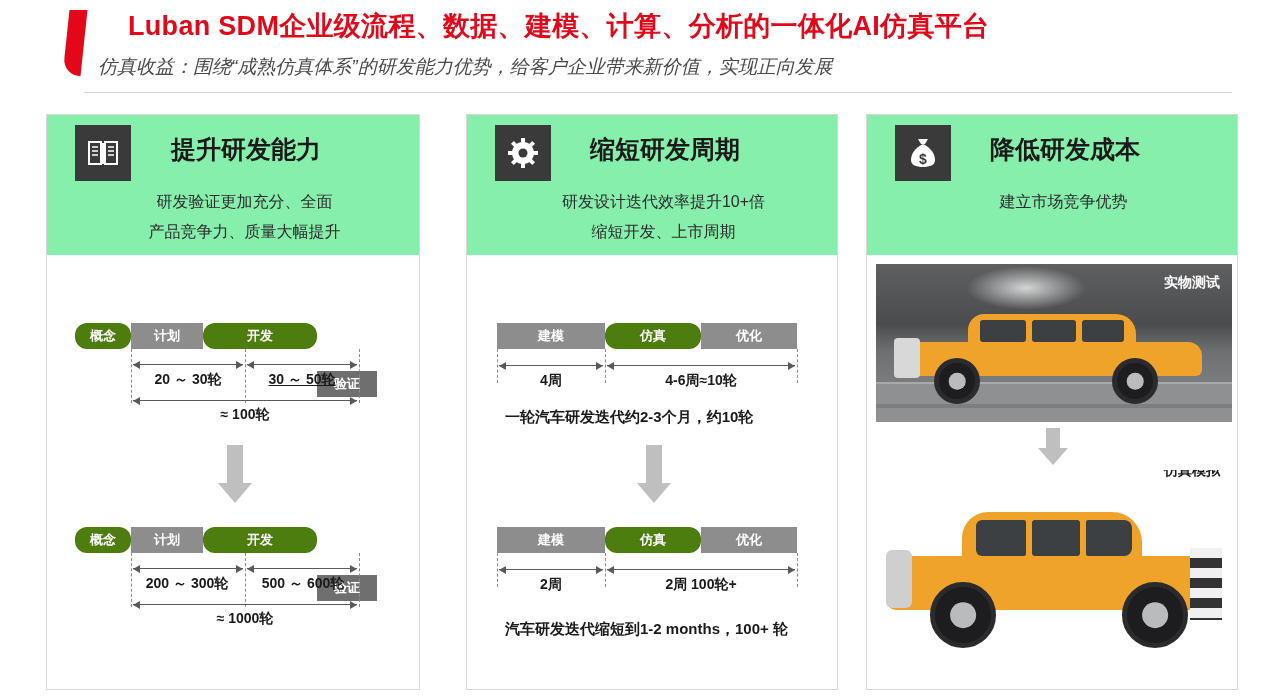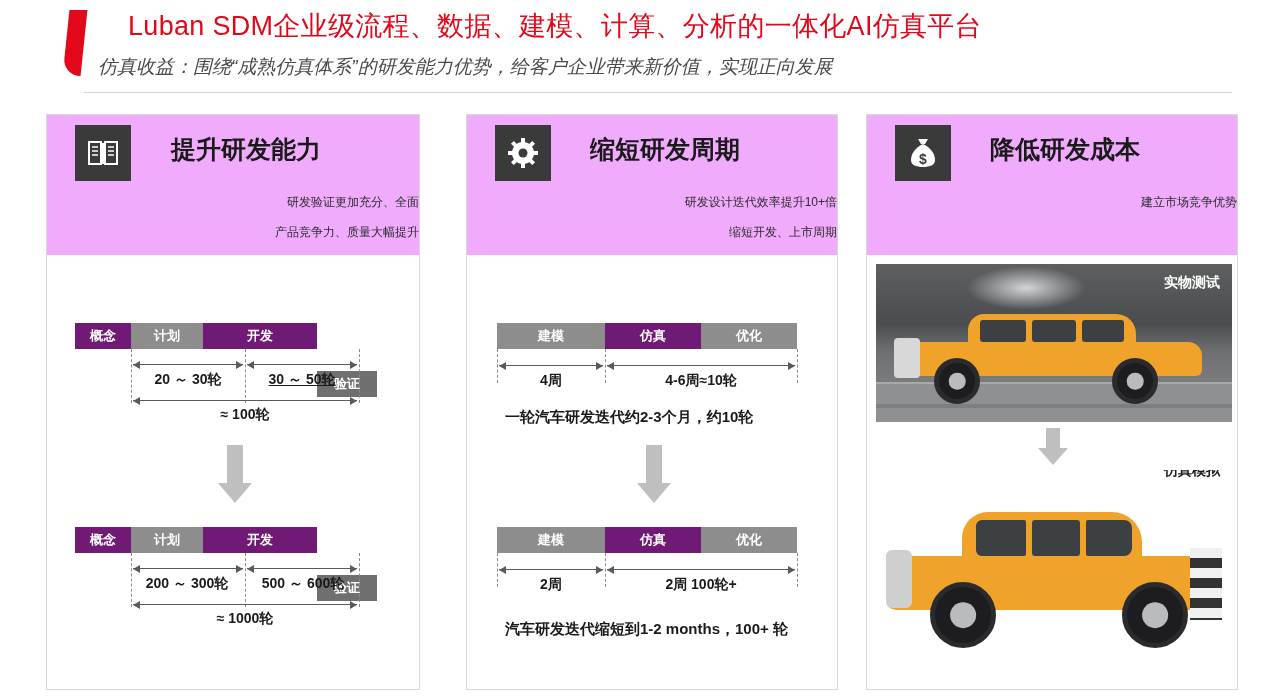--- a/index.html
+++ b/index.html
@@ -18,21 +18,21 @@
   }
   .header-bar {
     position: absolute; left: 66px; top: 10px;
     width: 18px; height: 66px;
     background: #e2081a;
     border-radius: 0 0 0 18px;
     transform: skewX(-6deg);
   }
   .header-title {
     position: absolute; left: 128px; top: 8px;
-    font-size: 27px; font-weight: normal; color: #e2081a;
+    font-size: 27px; font-weight: bold; color: #e2081a;
     letter-spacing: 0.3px;
     white-space: nowrap;
   }
   .header-sub {
     position: absolute; left: 98px; top: 54px;
     font-size: 19px; color: #4a4a4a;
     white-space: nowrap;
     font-style: italic;
   }
   .header-rule {
@@ -45,56 +45,56 @@
     position: absolute; top: 114px; height: 576px;
     background: #ffffff;
     border: 1px solid #d9d9d9;
   }
   #panel-1 { left: 46px;  width: 374px; }
   #panel-2 { left: 466px; width: 372px; }
   #panel-3 { left: 866px; width: 372px; }
 
   .panel-head {
     position: absolute; left: 0; top: 0; right: 0; height: 140px;
-    background: #f0abfc;
+    background: #86efac;
   }
   .panel-icon {
     position: absolute; left: 28px; top: 10px;
     width: 56px; height: 56px;
     background: #3a3a3a;
     display: flex; align-items: center; justify-content: center;
     color: #fff;
   }
   .panel-title {
     position: absolute; left: 0; right: 0; top: 18px;
     text-align: center;
     font-size: 25px; font-weight: bold; color: #1a1a1a;
     padding-left: 26px;
   }
   .panel-desc {
     position: absolute; left: 0; right: 0; top: 72px;
-    text-align: right;
-    font-size: 12px; color: #2c2c2c; line-height: 30px; margin-left: 23px;
+    text-align: center;
+    font-size: 16px; color: #2c2c2c; line-height: 30px; margin-left: 23px;
   }
 
   
   .procbar {
     position: absolute;
     height: 26px;
     display: flex;
     font-size: 13px;
     color: #ffffff;
     font-weight: bold;
   }
   .procbar .seg {
     display: flex; align-items: center; justify-content: center;
     height: 100%;
   }
   .seg.gray { background: #8d8d8d; }
-  .seg.red  { background: #701a75; }
+  .seg.red  { background: #4d7c0f; border-radius: 12px; }
   .seg.dark { background: #6f6f6f; margin-top: 48px; }
 
   
   .dimline {
     position: absolute; height: 1px; background: #5a5a5a;
   }
   .dashed-v {
     position: absolute; width: 0; border-left: 1px dashed #8a8a8a;
   }
   .arrow-l, .arrow-r {

